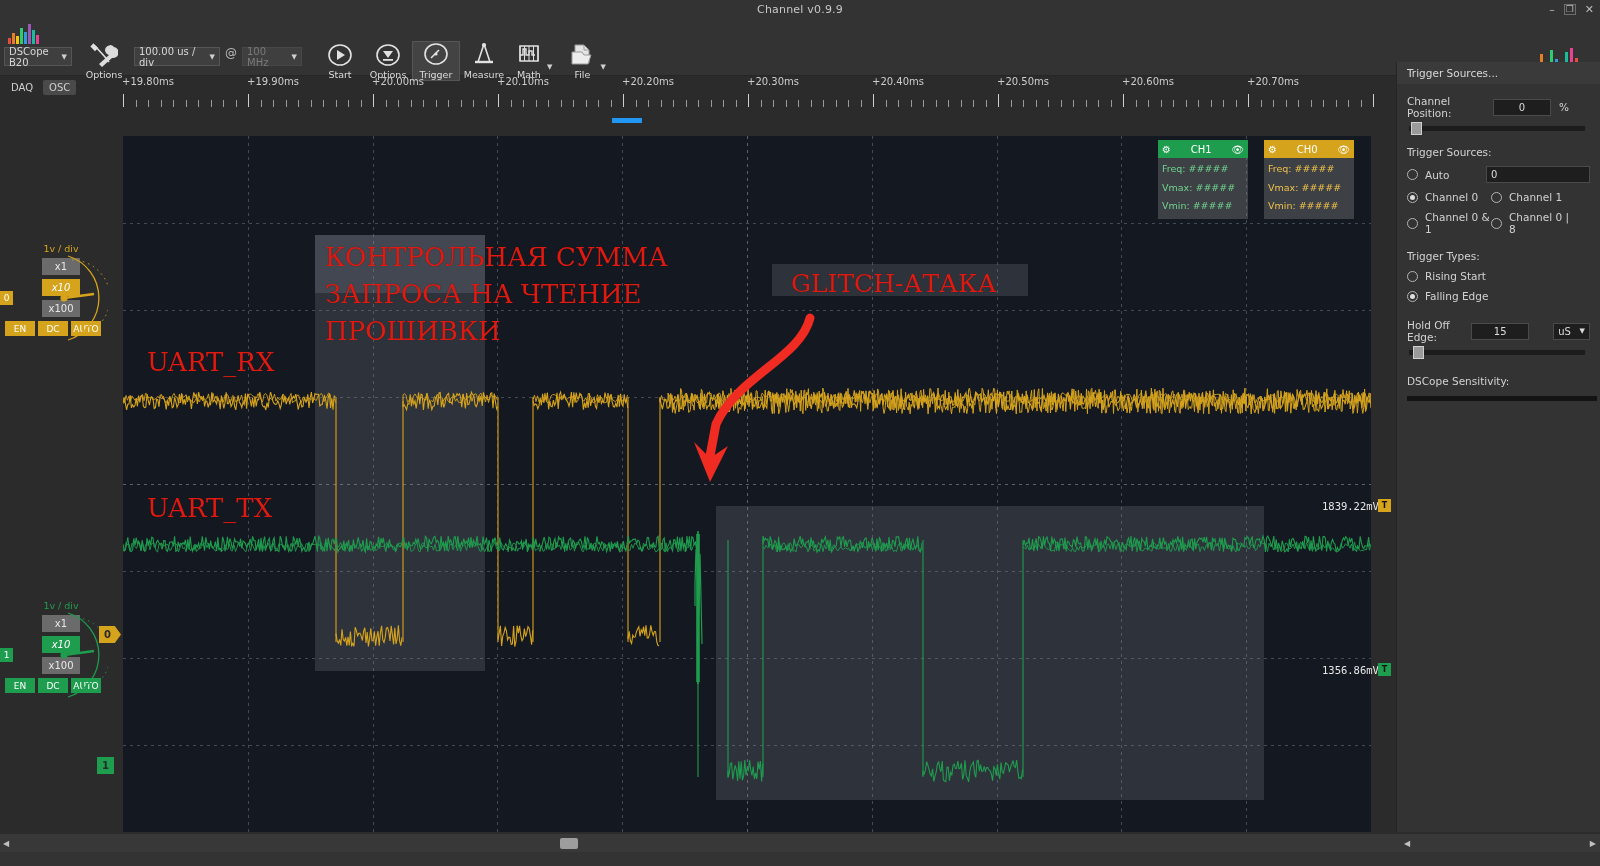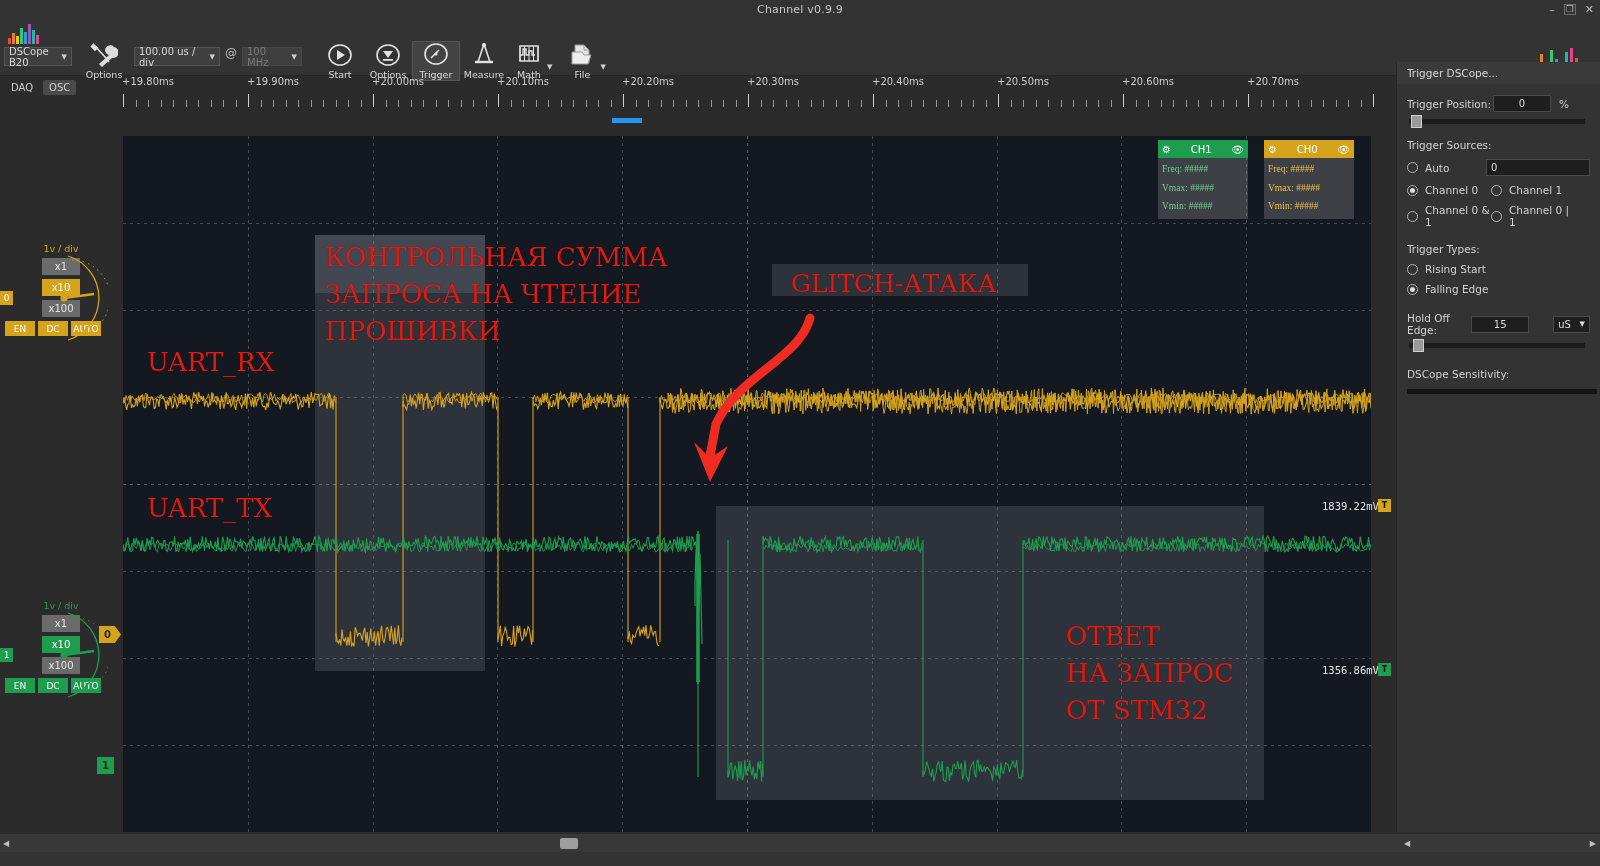--- a/index.html
+++ b/index.html
@@ -57,41 +57,41 @@
   }
   .gridv{ position:absolute; top:0; bottom:0; width:1px;
           background:repeating-linear-gradient(to bottom,#6d7280 0 3px,transparent 3px 7px); opacity:.55;}
   .gridh{ position:absolute; left:0; right:0; height:1px;
           background:repeating-linear-gradient(to right,#6d7280 0 3px,transparent 3px 7px); opacity:.55;}
   .gridv.mid,.gridh.mid{ opacity:.8;}
 
   
   .chbox{ position:absolute; width:90px; font-size:9.5px;}
   .chhead{ height:18px; display:flex; align-items:center; justify-content:space-between; padding:0 4px; color:#fff; font-size:10px;}
-  .chbody{ background:rgba(150,150,150,.32); padding:2px 4px 3px 4px; line-height:1.95;font-family:Liberation Serif, serif;}
+  .chbody{ background:rgba(150,150,150,.32); padding:2px 4px 3px 4px; line-height:1.95;}
   .chbody div{ white-space:nowrap;}
 
   
   .hilite{ position:absolute; background:rgba(150,156,168,.20);}
 
   
   .ann{ position:absolute; color:#e01a10; font-family:"DejaVu Serif","Liberation Serif",serif;
         font-size:26px; line-height:1.43; white-space:pre-line; text-shadow:0 0 1px rgba(0,0,0,.4);}
 
   
   .vread{ position:absolute; font-size:10.5px; color:#e6e6e6; font-family:"DejaVu Sans Mono","Liberation Mono",monospace;}
   .tflag{ position:absolute; width:13px; height:13px; display:flex; align-items:center; justify-content:center;
           font-size:8px; color:#111; font-weight:bold;}
 
   
   .chpanel{ position:absolute; left:0; width:122px;}
   .divlab{ text-align:center; font-size:9.5px; margin-bottom:4px;}
   .gainbtn{ width:38px; height:17px; margin:0 auto 4px auto; display:flex; align-items:center; justify-content:center;
             font-size:10px; color:#e8e8e8; background:#6b6b6b;}
-  .gainbtn.act{ color:#fff;}
+  .gainbtn.act{ color:#fff;font-style:italic;}
   .botrow{ display:flex; gap:3px; padding-left:5px; margin-top:3px;}
   .botbtn{ width:30px; height:15px; font-size:9px; display:flex; align-items:center; justify-content:center; color:#fff;}
   .idxbadge{ position:absolute; left:0; width:13px; height:14px; font-size:9px; color:#fff;
              display:flex; align-items:center; justify-content:center;}
   .pointer{ position:absolute; height:17px; display:flex; align-items:center; padding:0 4px 0 5px;
             font-size:10px; color:#2a2a2a; font-weight:bold;}
 
   
   #rightpanel{ position:absolute; left:1396px; top:62px; width:204px; bottom:34px; background:#333333; border-left:1px solid #262626;}
   #rp-title{ height:22px; background:#3a3a3a; display:flex; align-items:center; padding-left:10px; font-size:10.5px; color:#d8d8d8;}
@@ -455,23 +455,20 @@
     <path d="M122 12 C112 52, 50 70, 28 118 L22 150" stroke="#ef2b22" stroke-width="9" fill="none" stroke-linecap="round"></path>
     <path d="M6 136 L22 176 L40 140 L22 152 Z" fill="#ef2b22"></path>
   </svg>
 
   <div class="ann" style="left:202px;top:103px;">КОНТРОЛЬНАЯ СУММА
 ЗАПРОСА НА ЧТЕНИЕ
 ПРОШИВКИ</div>
   <div class="ann" style="left:668px;top:130px;font-size:25px;">GLITCH-АТАКА</div>
   <div class="ann" style="left:24px;top:208px;">UART_RX</div>
   <div class="ann" style="left:24px;top:354px;">UART_TX</div>
-  <div class="ann" style="left:943px;top:482px;">ОТВЕТ
-НА ЗАПРОС
-ОТ STM32</div>
 </div>
 
 <div class="vread" style="left:1322px;top:500px;">1839.22mV</div>
 <div class="tflag" style="left:1378px;top:499px;background:#d6a31c;">T</div>
 <div class="vread" style="left:1322px;top:664px;">1356.86mV</div>
 <div class="tflag" style="left:1378px;top:663px;background:#1f9d4e;">T</div>
 
 <div class="chpanel" style="top:243px;">
   <div class="divlab" style="color:#d6a31c;">1v / div</div>
   <div class="gainbtn">x1</div>
@@ -508,25 +505,25 @@
     <line x1="8" y1="48" x2="38" y2="44" stroke="#1f9d4e" stroke-width="2.6"></line>
     <circle cx="8" cy="48" r="3.6" fill="#1f9d4e"></circle>
   </svg>
 </div>
 
 <div class="pointer" style="left:99px;top:626px;background:#d6a31c;clip-path:polygon(0 0,72% 0,100% 50%,72% 100%,0 100%);width:22px;">0</div>
 
 <div class="pointer" style="left:97px;top:757px;background:#1f9d4e;width:17px;justify-content:center;padding:0;">1</div>
 
 <div id="rightpanel">
-  <div id="rp-title">Trigger DSCope...</div>
+  <div id="rp-title">Trigger Sources...</div>
 
   <div class="rp-sec">
     <div class="rp-row">
-      <div class="rp-lab">Trigger Position:</div>
+      <div class="rp-lab">Channel Position:</div>
       <div class="rp-field">0</div>
       <div class="rp-unit">%</div>
     </div>
     <div class="rp-slider">
       <div class="rp-knob" style="left:2px;"></div>
     </div>
 
     <div class="rp-head">Trigger Sources:</div>
 
     <div class="radiorow">
@@ -548,21 +545,21 @@
       </div>
     </div>
 
     <div class="radiorow">
       <div class="radiocell">
         <span class="radio"></span>
         <span>Channel 0 &amp; 1</span>
       </div>
       <div class="radiocell">
         <span class="radio"></span>
-        <span>Channel 0 | 1</span>
+        <span>Channel 0 | 8</span>
       </div>
     </div>
 
     <div class="rp-head">Trigger Types:</div>
 
     <div class="radiorow">
       <div class="radiocell" style="width:auto;">
         <span class="radio"></span>
         <span>Rising Start</span>
       </div>

